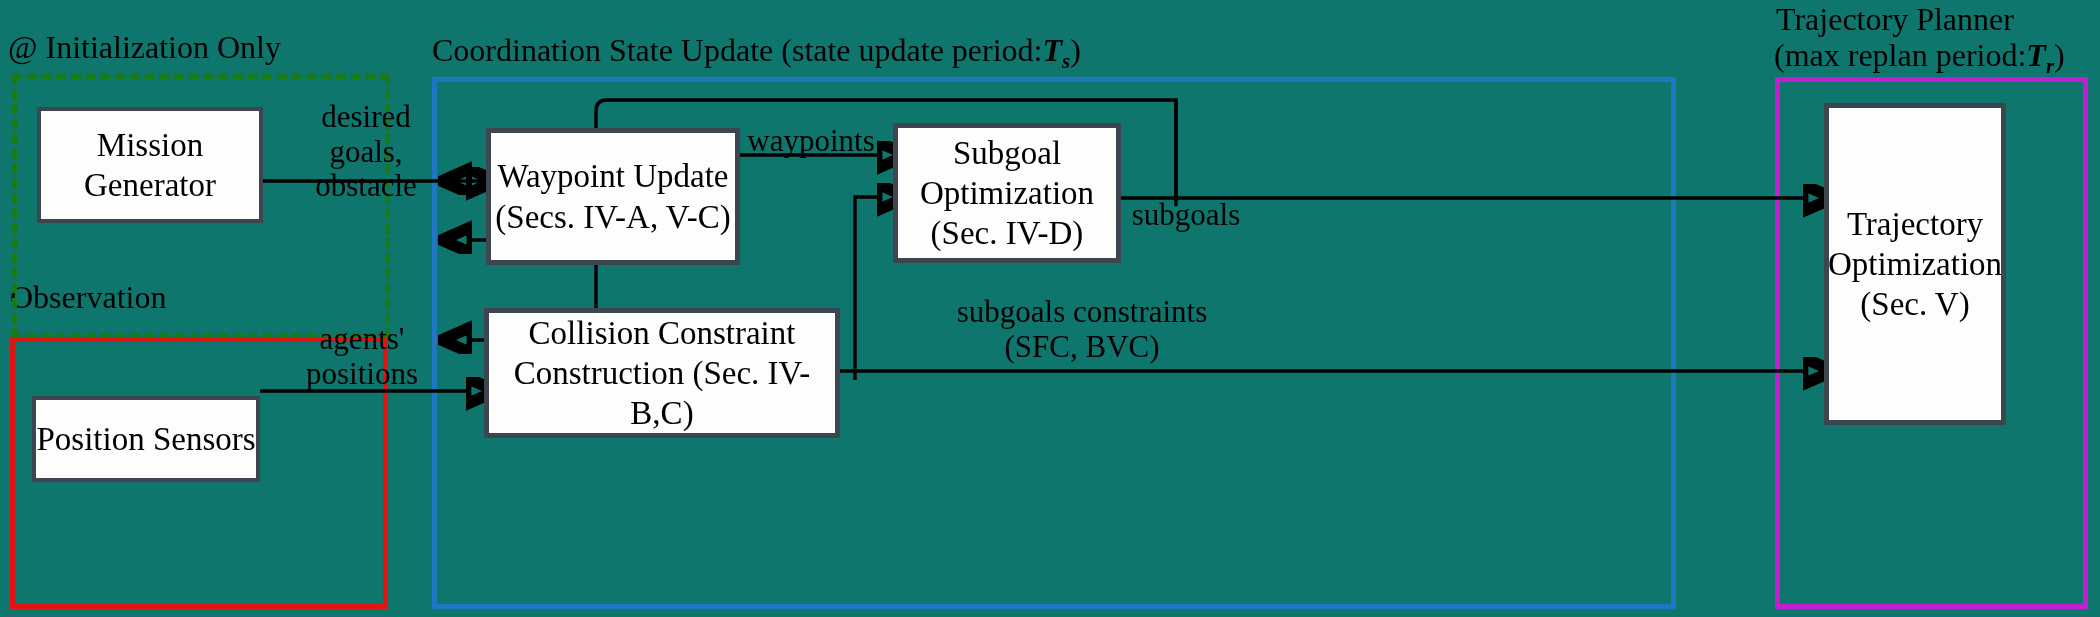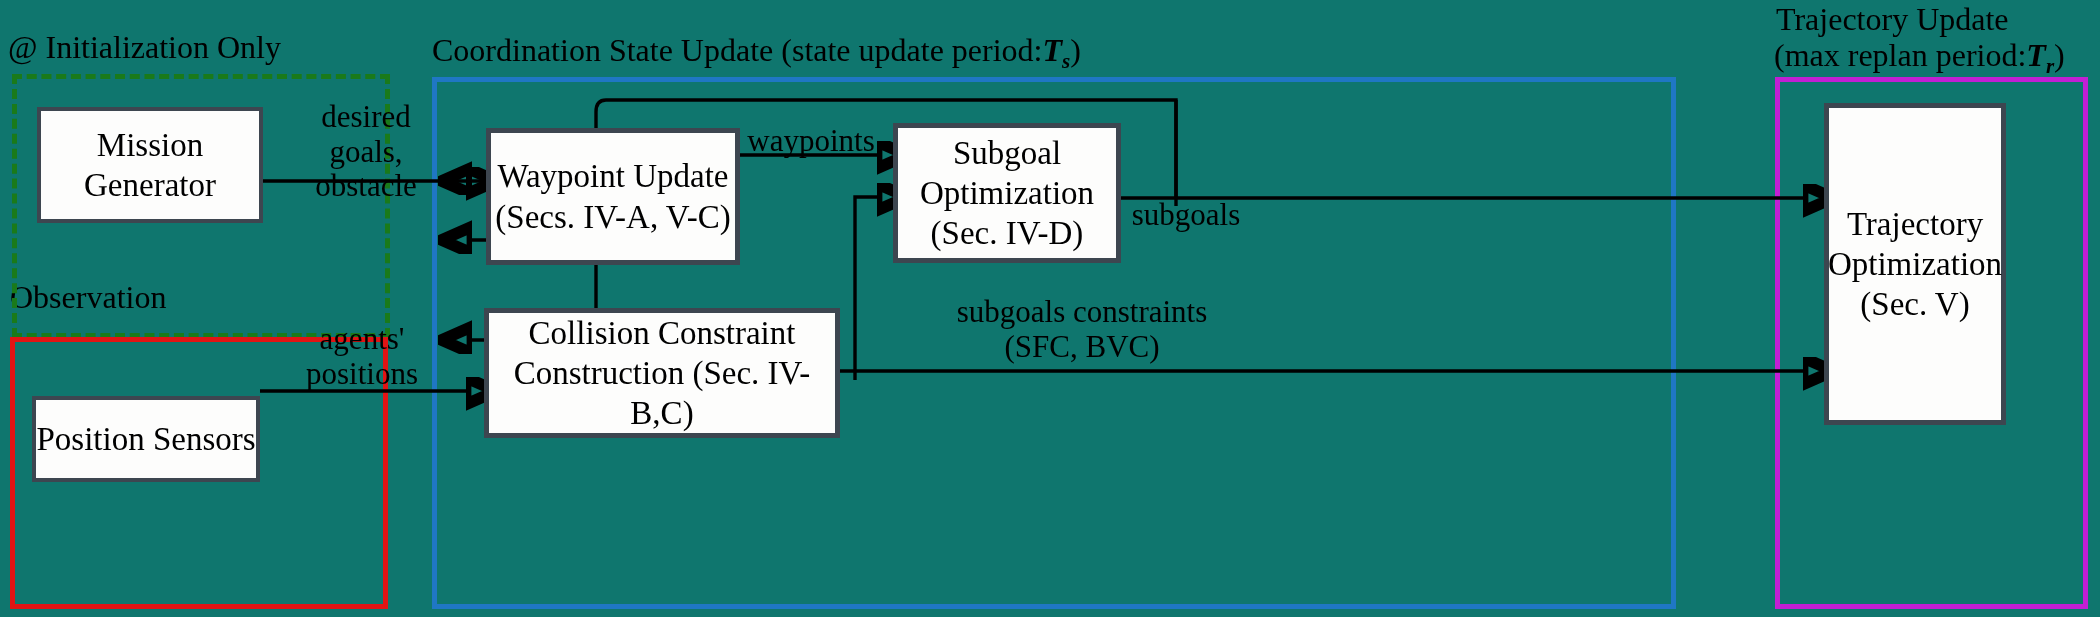--- a/index.html
+++ b/index.html
@@ -81,21 +81,21 @@
 <body>
 
 <div id="canvas">
 
   <div class="gtitle" style="left:8px; top:30px;">@ Initialization Only</div>
 
   <div class="gtitle" style="left:10px; top:280px;">Observation</div>
 
   <div class="gtitle" style="left:432px; top:33px;"><span>Coordination State Update (state update period:</span><span class="ital">T</span><span class="sub ital">s</span><span>)</span></div>
 
-  <div class="gtitle" style="left:1776px; top:2px;">Trajectory Update</div>
+  <div class="gtitle" style="left:1776px; top:2px;">Trajectory Planner</div>
   <div class="gtitle" style="left:1774px; top:38px;text-align:right;"><span>(max replan period:</span><span class="ital">T</span><span class="sub ital">r</span><span>)</span></div>
 
   <div class="group init" style="left:12px; top:74px; width:378px; height:264px;"></div>
 
   <div class="group obs" style="left:10px; top:337px; width:378px; height:272px;"></div>
 
   <div class="group coord" style="left:432px; top:77px; width:1244px; height:532px;"></div>
 
   <div class="group plan" style="left:1775px; top:77px; width:313px; height:532px;"></div>
 

